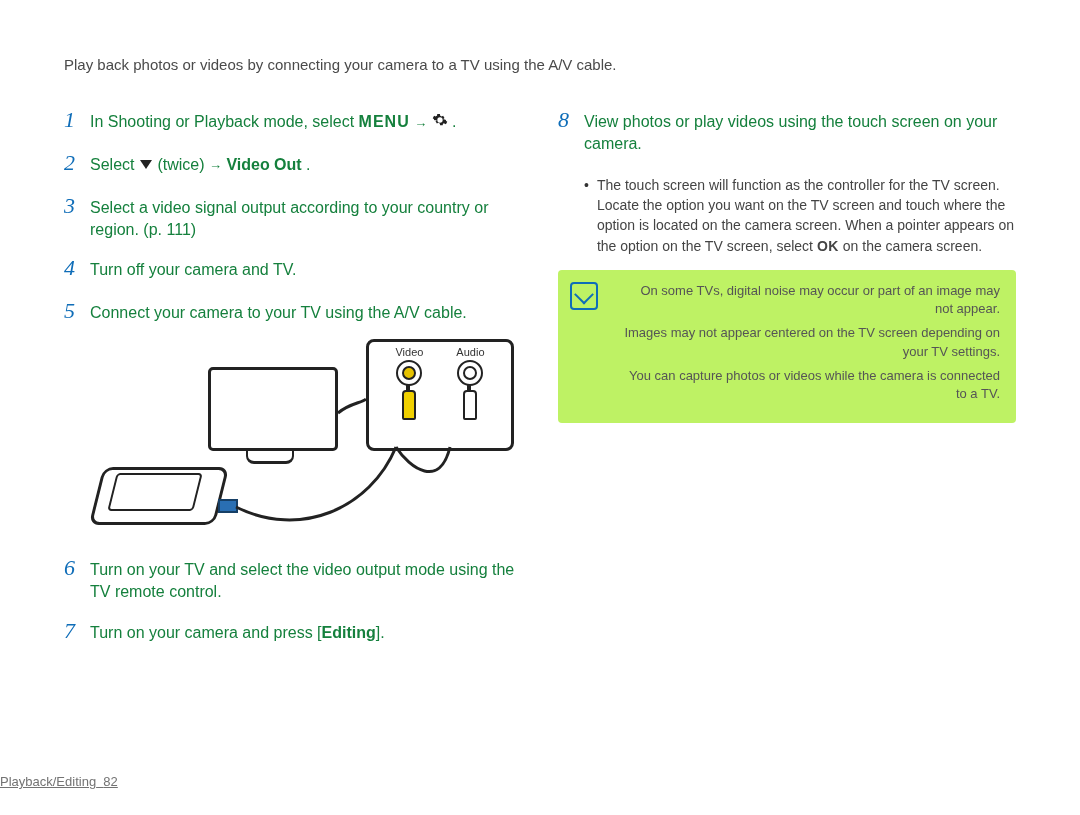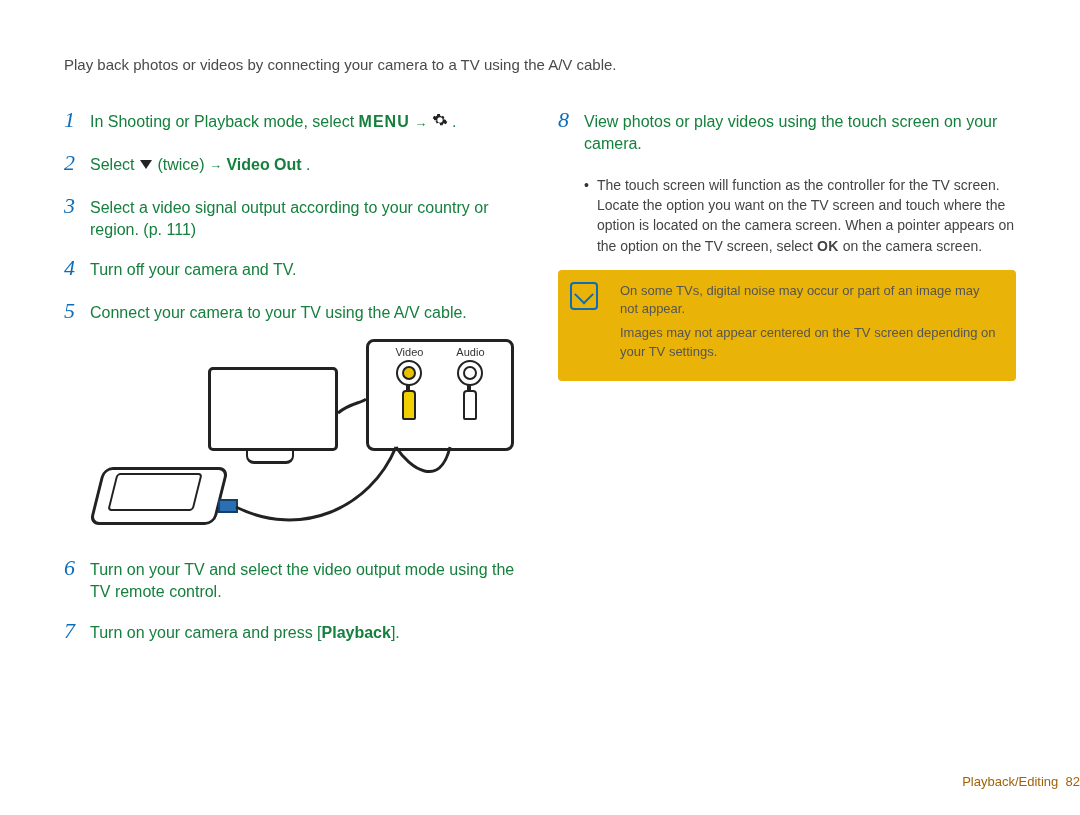--- a/index.html
+++ b/index.html
@@ -155,41 +155,41 @@
   }
   .bullets {
     margin: 19px 0 14px 26px;
     font-size: 14px; color:#444;
     line-height:1.45;
   }
   .bullets .b { display:flex; gap:8px; margin-bottom:4px;}
   .bullets .dot::before { content:"•"; color:#333; }
   .note-box {
     display:flex; gap:14px;
-    background:#eab308;
+    background:#bef264;
     border-radius:4px;
     padding:12px 16px 14px 12px;
     margin-top:12px;
-    font-size:13px; color:#555;
+    font-size:13px; color:#555;text-align:right;
   }
   .note-icon {
     width:24px; height:24px; min-width:24px;
     border:2px solid #0f6db8; border-radius:4px;
     display:flex; align-items:center; justify-content:center;
   }
   .note-icon .pencil {
     width:12px; height:12px;
     border-left:2px solid #0f6db8;
     border-bottom:2px solid #0f6db8;
     transform: rotate(-45deg) translate(1px,-1px);
   }
   .note-list .b { display:flex; gap:8px; margin-bottom:6px; line-height:1.4;}
   .footer {
     position:absolute; bottom:26px; left:0; right:0;
-    text-align:right; font-size:13px; color:#a16207;
+    text-align:left; font-size:13px; color:#737373;text-decoration:underline;
   }
   .ok-label { font-weight:900; letter-spacing:.5px; }
   .gear-icon, .down-icon { display:inline-block; vertical-align:middle; }
 </style>
 </head>
 <body>
 
 <div class="page">
   <div class="intro">Play back photos or videos by connecting your camera to a TV using the A/V cable.</div>
 
@@ -277,21 +277,21 @@
       </div>
 
       <div class="step">
         <div class="step-num">6</div>
         <div class="step-text">Turn on your TV and select the video output mode using the TV remote control.</div>
       </div>
 
       <div class="step">
         <div class="step-num">7</div>
         <div class="step-text">
-          <span>Turn on your camera and press [</span><span class="bold">Playback</span><span>].</span>
+          <span>Turn on your camera and press [</span><span class="bold">Editing</span><span>].</span>
         </div>
       </div>
 
     </div>
 
     <div class="col">
 
       <div class="step">
         <div class="step-num">8</div>
         <div class="step-text">View photos or play videos using the touch screen on your camera.</div>
@@ -314,20 +314,24 @@
           </div>
         <div class="note-list">
           <div class="b">
               <span class="dot"></span>
               <span>On some TVs, digital noise may occur or part of an image may not appear.</span>
             </div>
           <div class="b">
               <span class="dot"></span>
               <span>Images may not appear centered on the TV screen depending on your TV settings.</span>
             </div>
+          <div class="b">
+              <span class="dot"></span>
+              <span>You can capture photos or videos while the camera is connected to a TV.</span>
+            </div>
         </div>
       </div>
 
     </div>
   </div>
 
   <div class="footer">
     <span>Playback/Editing</span>&nbsp;&nbsp;<span>82</span>
   </div>
 </div>

